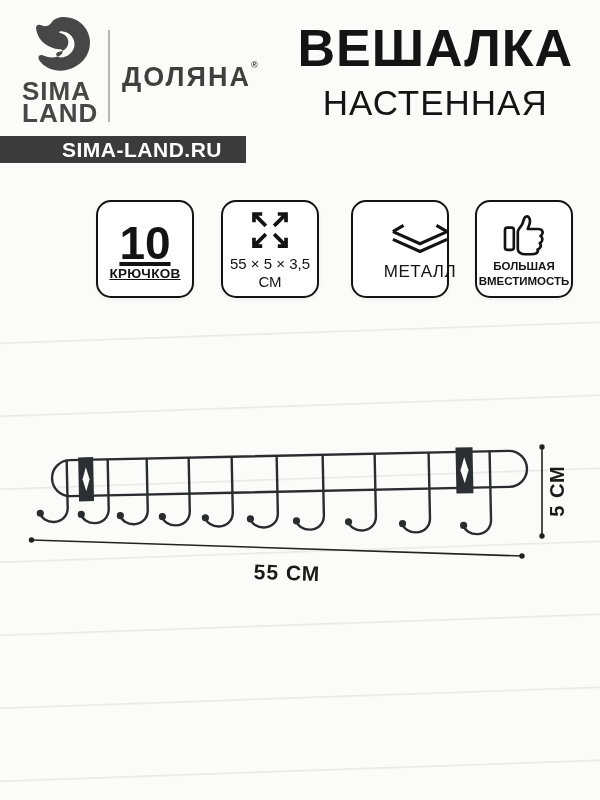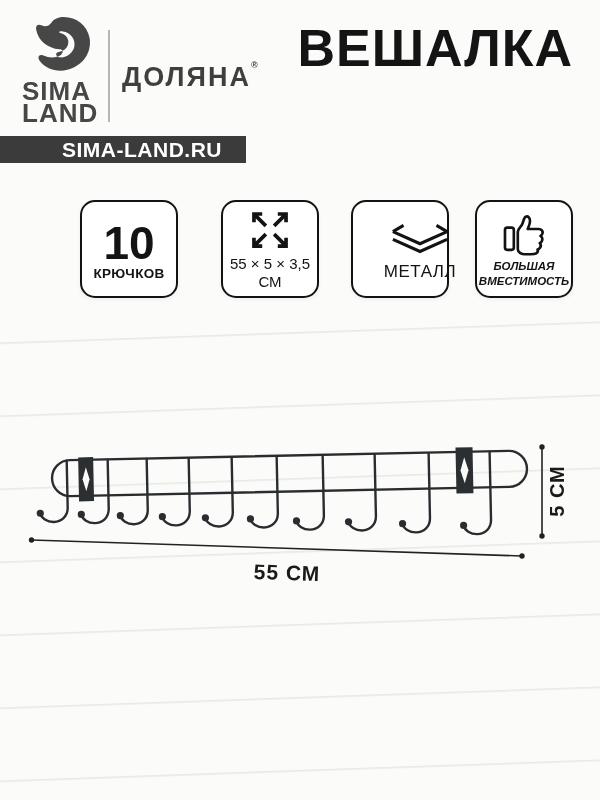--- a/index.html
+++ b/index.html
@@ -36,27 +36,27 @@
     color:#fff;font-weight:700;font-size:21px;letter-spacing:0.5px;
   }
   
   .badge{
     position:absolute;top:200px;width:98px;height:98px;background:#fff;
     border:2.4px solid #131313;border-radius:15px;box-sizing:border-box;
     display:flex;flex-direction:column;align-items:center;justify-content:center;
     box-shadow:0 2px 4px rgba(0,0,0,0.05);
     text-align:center;color:#131313;
   }
-  .badge-b1{left:80px;}  .badge-b2{left:221px;}
+  .badge-b1{left:96px;text-decoration:underline;}  .badge-b2{left:221px;}
   .badge-b3{left:351px;padding-left:40px;} .badge-b4{left:475px;}
   .badge-value{font-weight:700;font-size:46px;line-height:1;margin-top:2px;}
   .badge-label{font-weight:700;font-size:13.5px;letter-spacing:0.3px;margin-top:0;}
   .badge-dims{font-weight:400;font-size:15px;line-height:1.18;margin-top:3px;}
   .badge-metal-label{font-weight:400;font-size:17px;letter-spacing:0.5px;margin-top:5px;}
-  .badge-cap{font-weight:700;font-size:11.5px;line-height:1.3;margin-top:3px;font-style:italic;}
+  .badge-cap{font-weight:700;font-size:11.5px;line-height:1.3;margin-top:3px;}
   .badge-icon{flex:0 0 auto;}
   
   .product-svg{position:absolute;left:0;top:420px;width:600px;height:185px;}
   .dim-text{font-family:"Liberation Sans","DejaVu Sans",sans-serif;font-weight:700;font-size:21px;fill:#1a1a1a;letter-spacing:1px;}
   .dim-text-v{font-family:"Liberation Sans","DejaVu Sans",sans-serif;font-weight:700;font-size:20px;fill:#1a1a1a;letter-spacing:1px;}
 </style>
 </head>
 <body>
 
 <div>
@@ -79,20 +79,21 @@
 </svg>
 <div class="logo-text">
   <div>SIMA</div>
   <div>LAND</div>
 </div>
 <div class="logo-divider"></div>
 <div class="brand"><span>ДОЛЯНА</span><sup>®</sup></div>
 
 <div class="title">
   <div class="title-main">ВЕШАЛКА</div>
+  <div class="title-sub">НАСТЕННАЯ</div>
 </div>
 
 <div class="site-badge">
   <span>SIMA-LAND.RU</span>
 </div>
 
 <div class="badge badge-b1">
   <div class="badge-value">10</div>
   <div class="badge-label">КРЮЧКОВ</div>
 </div>

